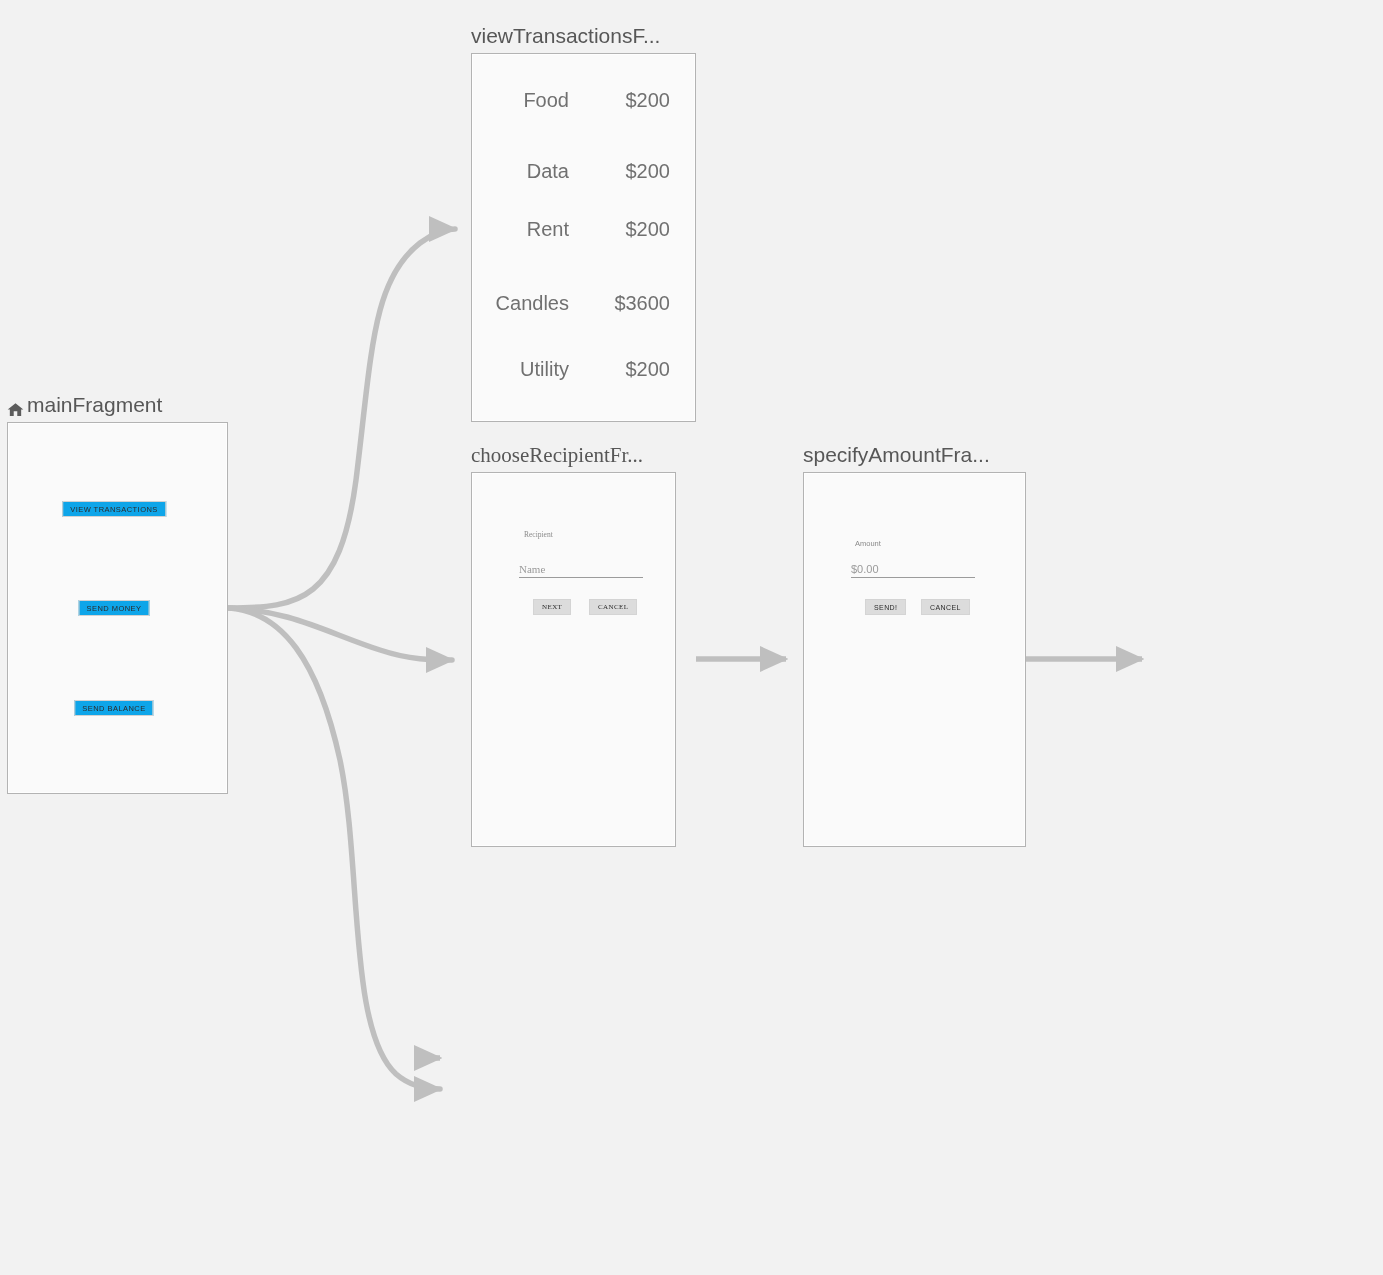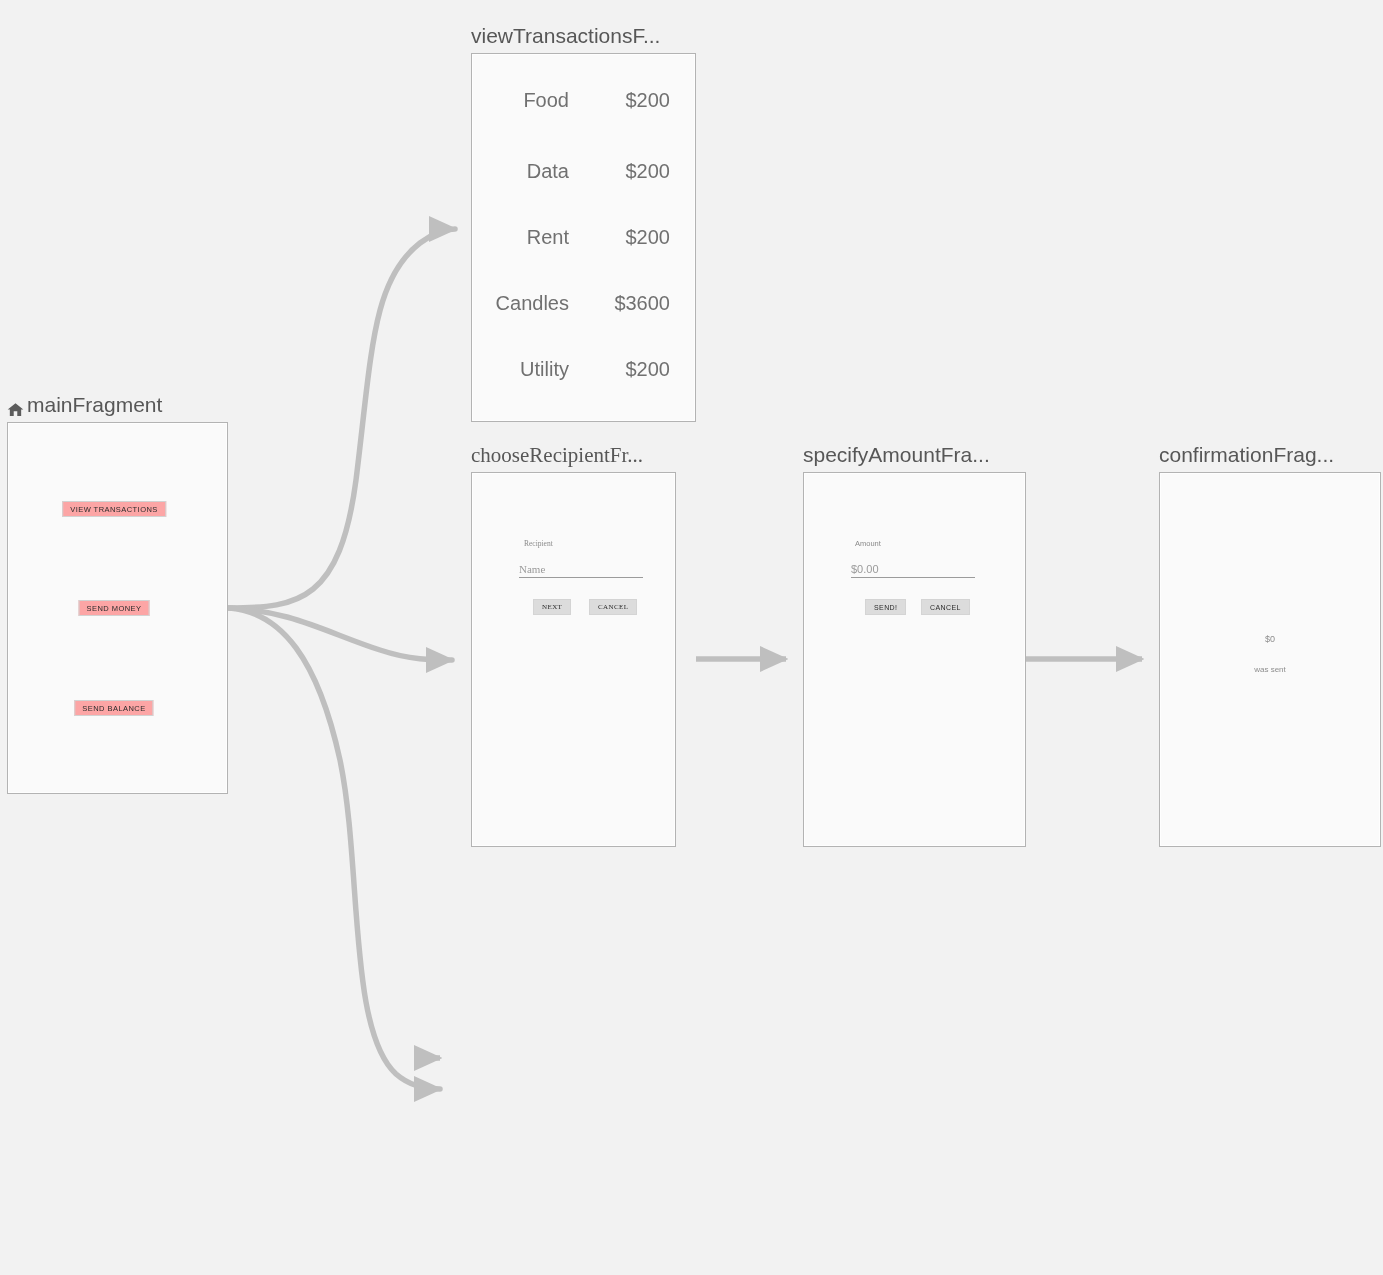--- a/index.html
+++ b/index.html
@@ -62,21 +62,21 @@
     inset: 0;
     background: #fafafa;
     border: 1px solid #b3b3b3;
     box-sizing: border-box;
     box-shadow: 0 0 0 1px rgba(255,255,255,0.7) inset;
   }
 
   
   .mini-btn {
     position: absolute;
-    background: #fca5a5;
+    background: #0ea5e9;
     color: #2b2b2b;
     font-size: 7.5px;
     letter-spacing: 0.45px;
     text-align: right;
     line-height: 16px;
     height: 16px;
     border: 1px solid #d2d2d2;
     box-sizing: border-box;
     transform: translateX(-50%);
     white-space: nowrap;
@@ -211,62 +211,53 @@
     <div class="node-frame"></div>
 
     <div class="txn-row" style="top:35px;">
       <span class="txn-label">Food</span>
       <span class="txn-amount">$200</span>
     </div>
     <div class="txn-row" style="top:106px;text-decoration:underline;">
       <span class="txn-label">Data</span>
       <span class="txn-amount">$200</span>
     </div>
-    <div class="txn-row" style="top:172px;">
+    <div class="txn-row" style="top:164px;">
       <span class="txn-label">Rent</span>
       <span class="txn-amount">$200</span>
     </div>
     <div class="txn-row" style="top:238px;">
       <span class="txn-label">Candles</span>
       <span class="txn-amount">$3600</span>
     </div>
     <div class="txn-row" style="top:304px;">
       <span class="txn-label">Utility</span>
       <span class="txn-amount">$200</span>
     </div>
   </div>
 
   <div class="node" style="left:471px; top:472px; width:205px; height:375px;font-family:Liberation Serif, serif;">
     <div class="node-title">
       <span>chooseRecipientFr...</span>
     </div>
     <div class="node-frame"></div>
 
-    <div class="form-label" style="left:53px; top:67px;">Recipient</div>
+    <div class="form-label" style="left:53px; top:58px;">Recipient</div>
     <div class="form-input" style="left:48px; top:90px; width:124px;">Name</div>
     <div class="form-btn" style="left:62px; top:127px;">NEXT</div>
     <div class="form-btn" style="left:118px; top:127px;">CANCEL</div>
   </div>
 
   <div class="node" style="left:803px; top:472px; width:223px; height:375px;">
     <div class="node-title">
       <span>specifyAmountFra...</span>
     </div>
     <div class="node-frame"></div>
 
     <div class="form-label" style="left:52px; top:67px;">Amount</div>
     <div class="form-input" style="left:48px; top:90px; width:124px;">$0.00</div>
     <div class="form-btn" style="left:62px; top:127px;">SEND!</div>
     <div class="form-btn" style="left:118px; top:127px;">CANCEL</div>
   </div>
 
-  <div class="node" style="left:1159px; top:472px; width:222px; height:375px;">
-    <div class="node-title">
-      <span>confirmationFrag...</span>
-    </div>
-    <div class="node-frame"></div>
-
-    <div class="conf-line conf-amount" style="top: 161px;">$0</div>
-    <div class="conf-line conf-text" style="top:192px;">was sent</div>
-  </div>
 
 
 </div>
 
 </body></html>

